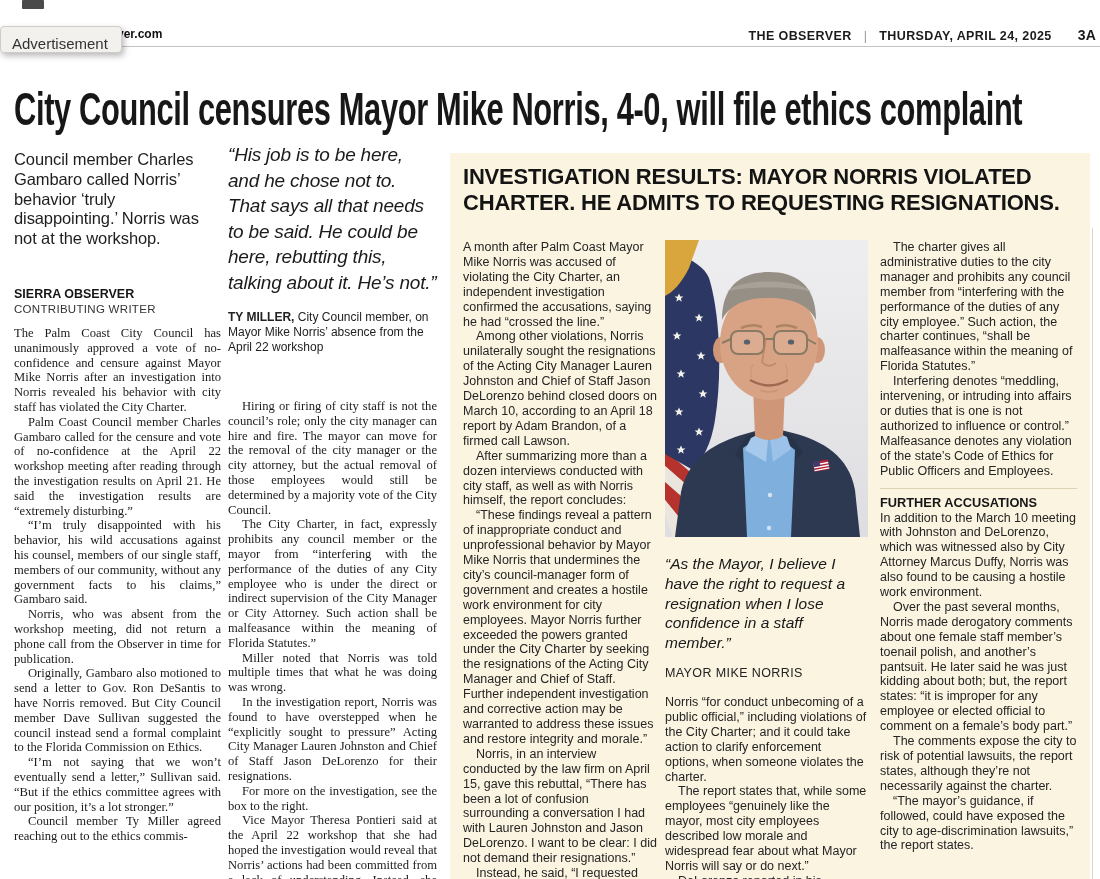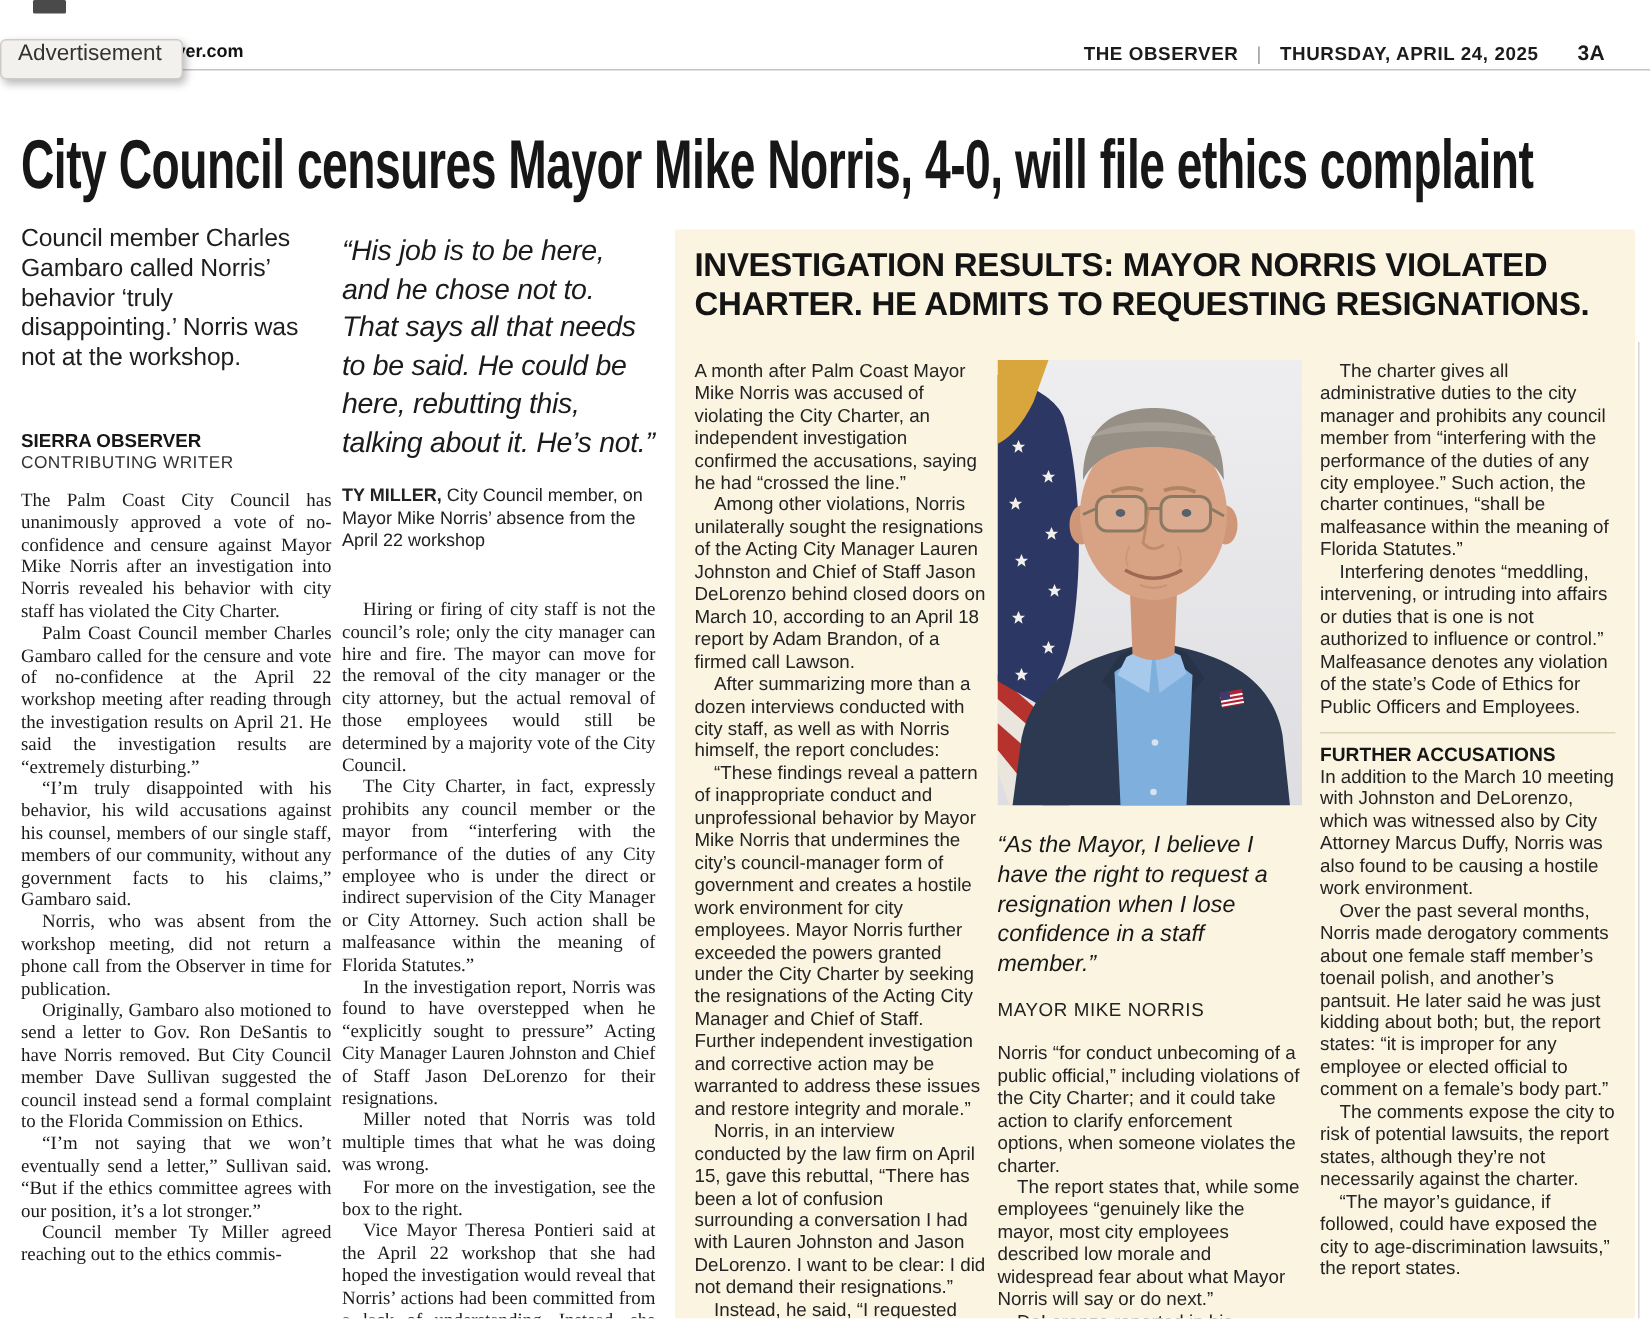--- a/index.html
+++ b/index.html
@@ -13,24 +13,24 @@
   .fit{display:inline-block;white-space:nowrap;transform-origin:left center;}
 
   
   #logo-frag{left:22px;top:0;width:22px;height:9px;background:#4a4a4a;border-radius:1px;}
   #site-frag{left:117px;top:27px;font-size:12px;font-weight:700;color:#111;}
   #top-rule{left:0;top:46px;width:1100px;height:1px;background:#c6c3bf;}
   #ad-tooltip{
     left:0;top:26px;width:122px;height:27px;box-sizing:border-box;
     background:#f3f1ee;border:1px solid #cfccc7;border-radius:4px;
     box-shadow:2px 3px 6px rgba(0,0,0,.28);
-    display:flex;align-items:flex-start;padding-left:11px;
+    display:flex;align-items:flex-end;padding-left:11px;
     font-size:15px;color:#333;z-index:5;
   }
-  #masthead{top:27px;right:30px;display:flex;align-items:baseline;gap:12px;
+  #masthead{top:27px;right:4px;display:flex;align-items:baseline;gap:12px;
     font-size:12.5px;font-weight:700;letter-spacing:.4px;color:#1b1b1b;}
   #masthead .sep{color:#9a9a9a;font-weight:400;}
   #masthead .pg{font-size:14px;font-weight:800;margin-left:14px;letter-spacing:.2px;}
 
   
   #headline{left:14px;top:82px;width:1080px;height:58px;overflow:visible;}
   #headline .fit{font-size:46px;font-weight:700;letter-spacing:-.5px;color:#171717;}
 
   
   #deck{left:14px;top:150px;width:202px;font-size:16.5px;line-height:19.8px;
@@ -39,21 +39,21 @@
   #byline .name{font-size:12.5px;font-weight:700;color:#161616;}
   #byline .role{font-size:11.5px;color:#333;letter-spacing:.3px;margin-top:2px;}
 
   .news-text{font-family:"Liberation Serif",serif;font-size:12.6px;line-height:14.8px;
     text-align:justify;color:#1b1b1b;hyphens:auto;}
   .news-text p{margin:0;text-indent:14px;}
   .news-text.first-flush > p:first-child{text-indent:0;}
 
   #col1-body{left:14px;top:326px;width:207px;height:553px;overflow:hidden;}
 
-  #pullquote{left:228px;top:155px;width:209px;}
+  #pullquote{left:228px;top:142px;width:209px;}
   #pullquote .q{font-size:19px;line-height:25.6px;font-style:italic;color:#1b1b1b;letter-spacing:-.2px;}
   #pullquote .attr{margin-top:14px;font-size:12px;line-height:15.2px;color:#222;}
   #pullquote .attr b{font-weight:700;}
   #col2-body{left:228px;top:399px;width:209px;height:480px;overflow:hidden;}
 
   
   #invest-box{left:450px;top:153px;width:640px;height:726px;background:#fbf4e1;overflow:hidden;}
   #box-headline{position:absolute;left:13px;top:11px;width:615px;
     font-weight:700;color:#141414;font-size:22px;line-height:26px;}
   #box-headline .fit{letter-spacing:-.2px;}
@@ -113,22 +113,22 @@
 
 <div class="abs" id="pullquote">
   <div class="q">“His job is to be here, and he chose not to. That says all that needs to be said. He could be here, rebutting this, talking about it. He’s not.”</div>
   <div class="attr">
     <b>TY MILLER,</b><span> City Council member, on Mayor Mike Norris’ absence from the April 22 workshop</span>
   </div>
 </div>
 <div class="abs news-text" id="col2-body">
     <p>Hiring or firing of city staff is not the council’s role; only the city manager can hire and fire. The mayor can move for the removal of the city manager or the city attorney, but the actual removal of those employees would still be determined by a majority vote of the City Council.</p>
     <p>The City Charter, in fact, expressly prohibits any council member or the mayor from “interfering with the performance of the duties of any City employee who is under the direct or indirect supervision of the City Manager or City Attorney. Such action shall be malfeasance within the meaning of Florida Statutes.”</p>
+    <p>Miller noted that Norris was told multiple times that what he was doing was wrong.</p>
     <p>In the investigation report, Norris was found to have overstepped when he “explicitly sought to pressure” Acting City Manager Lauren Johnston and Chief of Staff Jason DeLorenzo for their resignations.</p>
-    <p>Miller noted that Norris was told multiple times that what he was doing was wrong.</p>
     <p>For more on the investigation, see the box to the right.</p>
     <p>Vice Mayor Theresa Pontieri said at the April 22 workshop that she had hoped the investigation would reveal that Norris’ actions had been committed from a lack of understanding. Instead, she said, the investigation</p>
   </div>
 
 <div class="abs" id="invest-box">
   <div id="box-headline">
     <span class="fit">INVESTIGATION RESULTS: MAYOR NORRIS VIOLATED</span><br>
     <span class="fit">CHARTER. HE ADMITS TO REQUESTING RESIGNATIONS.</span>
   </div>
 

